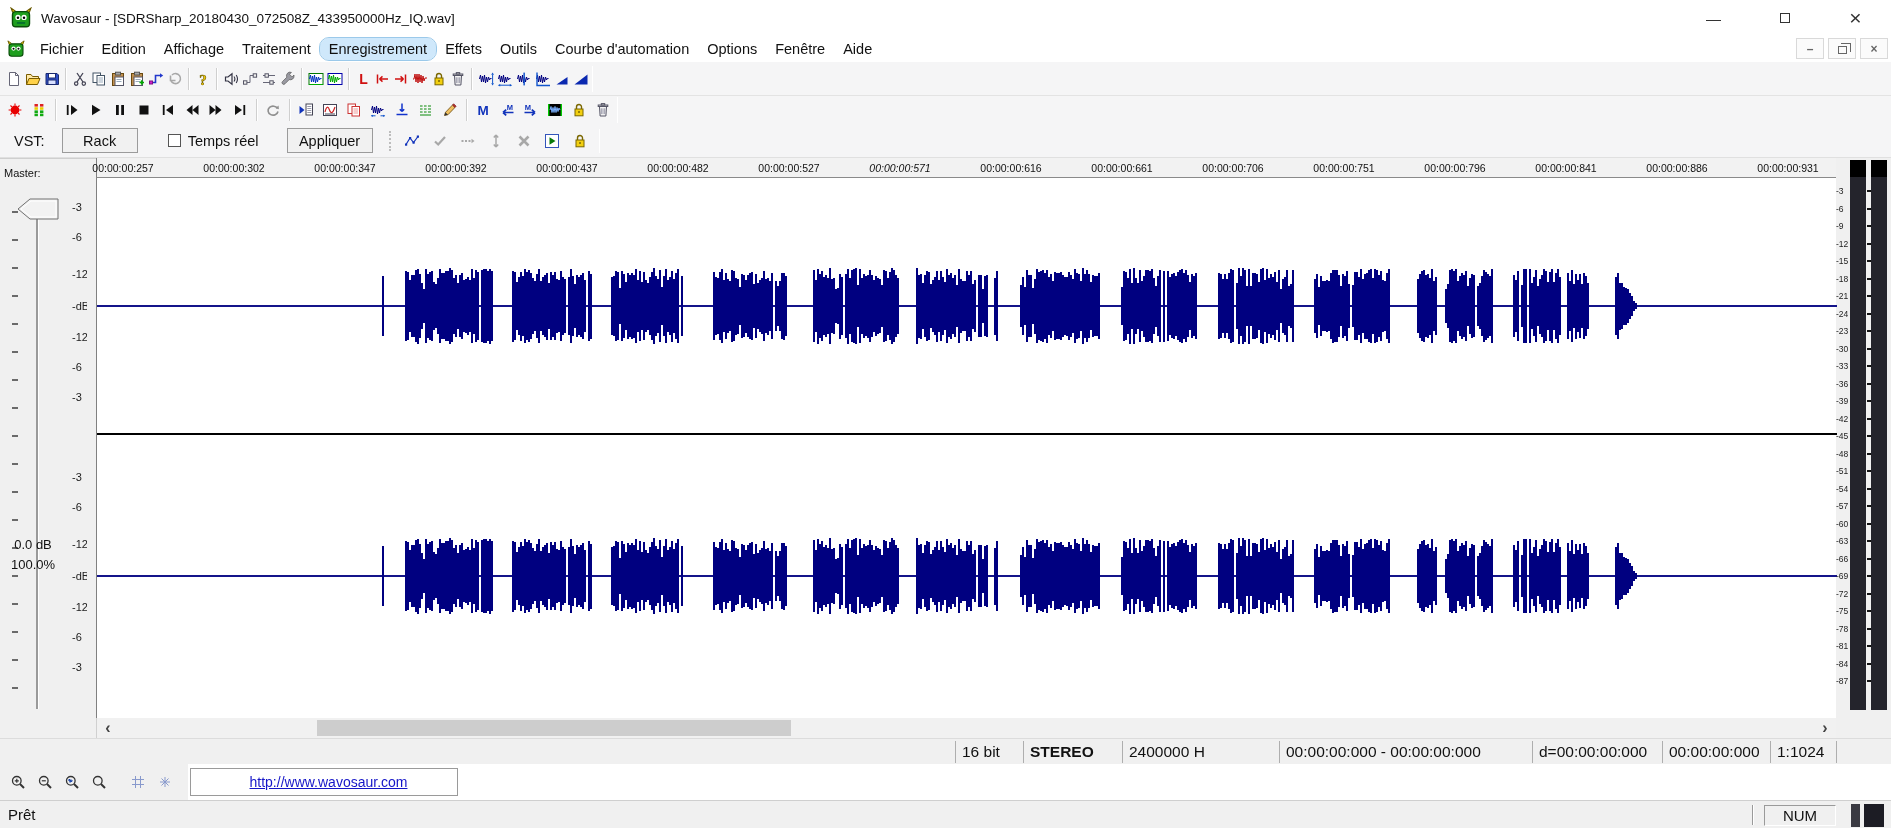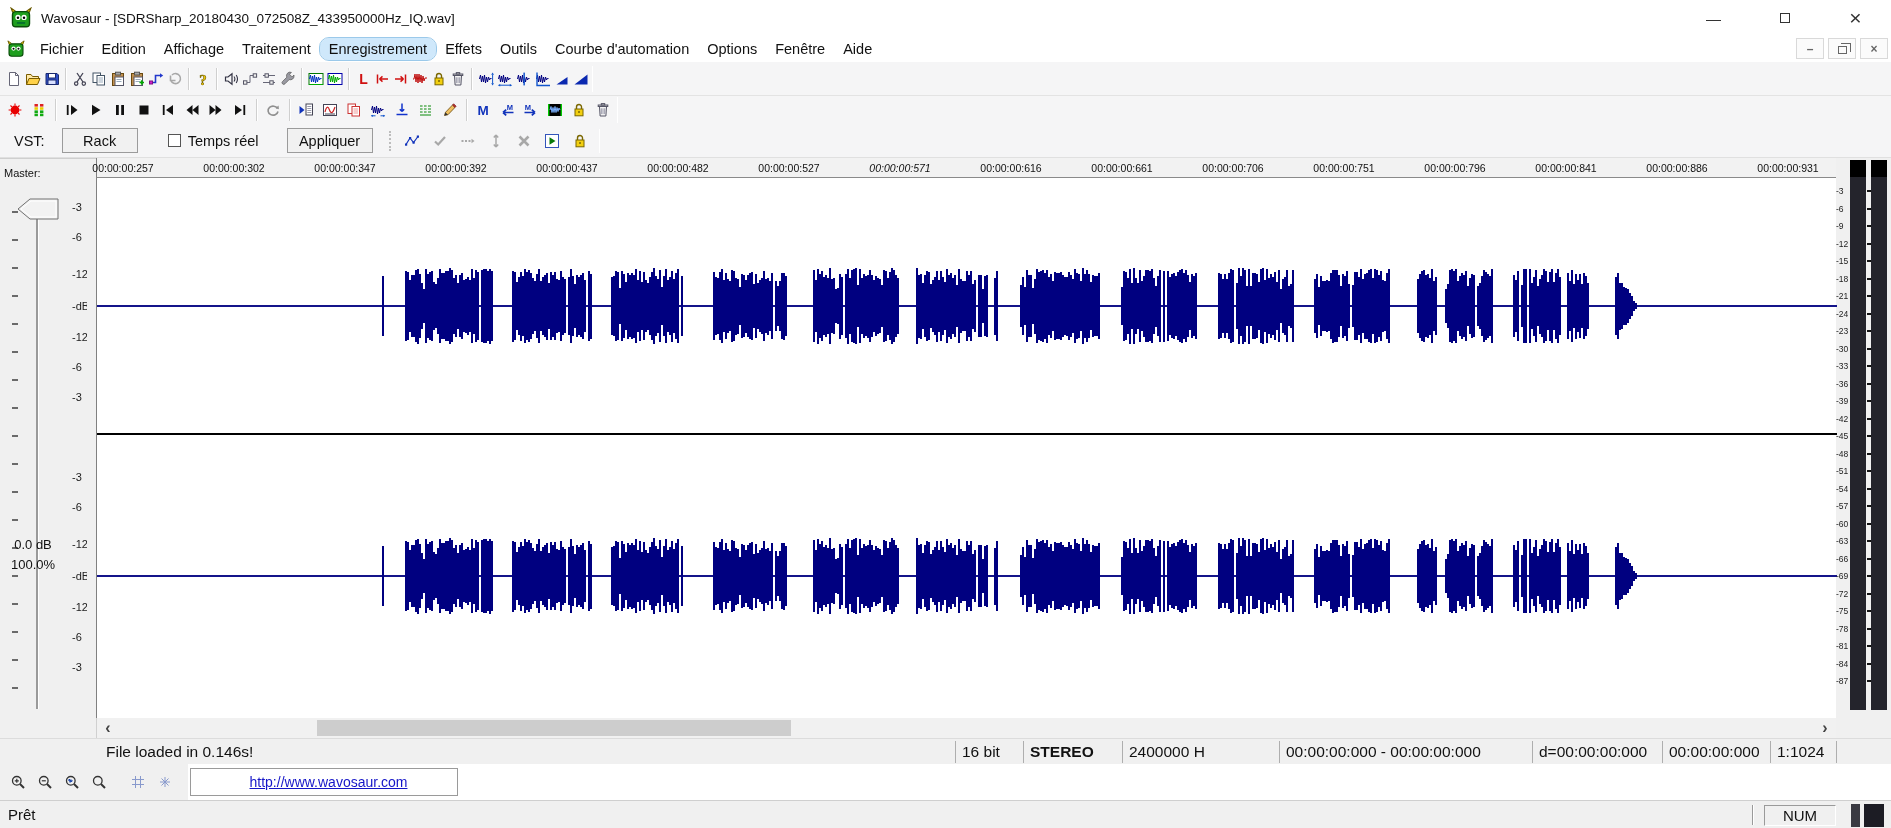--- a/index.html
+++ b/index.html
@@ -1646,21 +1646,20 @@
         <span>‹</span>
       </div>
     <div class="sb-thumb"></div>
     <div class="sb-btn" style="left:1717px">
         <span>›</span>
       </div>
   </div>
 
   <div class="statusbar" id="statusbar">
       <div class="sb-close"></div>
-      <div class="sb-panel" style="left: 100px; width: 850px;">File loaded in 0.146s!</div>
       <div class="sb-panel bordered" style="left: 955px; width: 68px;">16 bit</div>
       <div class="sb-panel bordered" style="left: 1023px; width: 99px; font-weight: bold;">STEREO</div>
       <div class="sb-panel bordered" style="left: 1122px; width: 157px;">2400000 H</div>
       <div class="sb-panel bordered" style="left: 1279px; width: 253px;">00:00:00:000 - 00:00:00:000</div>
       <div class="sb-panel bordered" style="left: 1532px; width: 130px;">d=00:00:00:000</div>
       <div class="sb-panel bordered" style="left: 1662px; width: 108px;">00:00:00:000</div>
       <div class="sb-panel bordered" style="left: 1770px; width: 66px;">1:1024</div>
     </div>
 
   <div class="linkrow">

